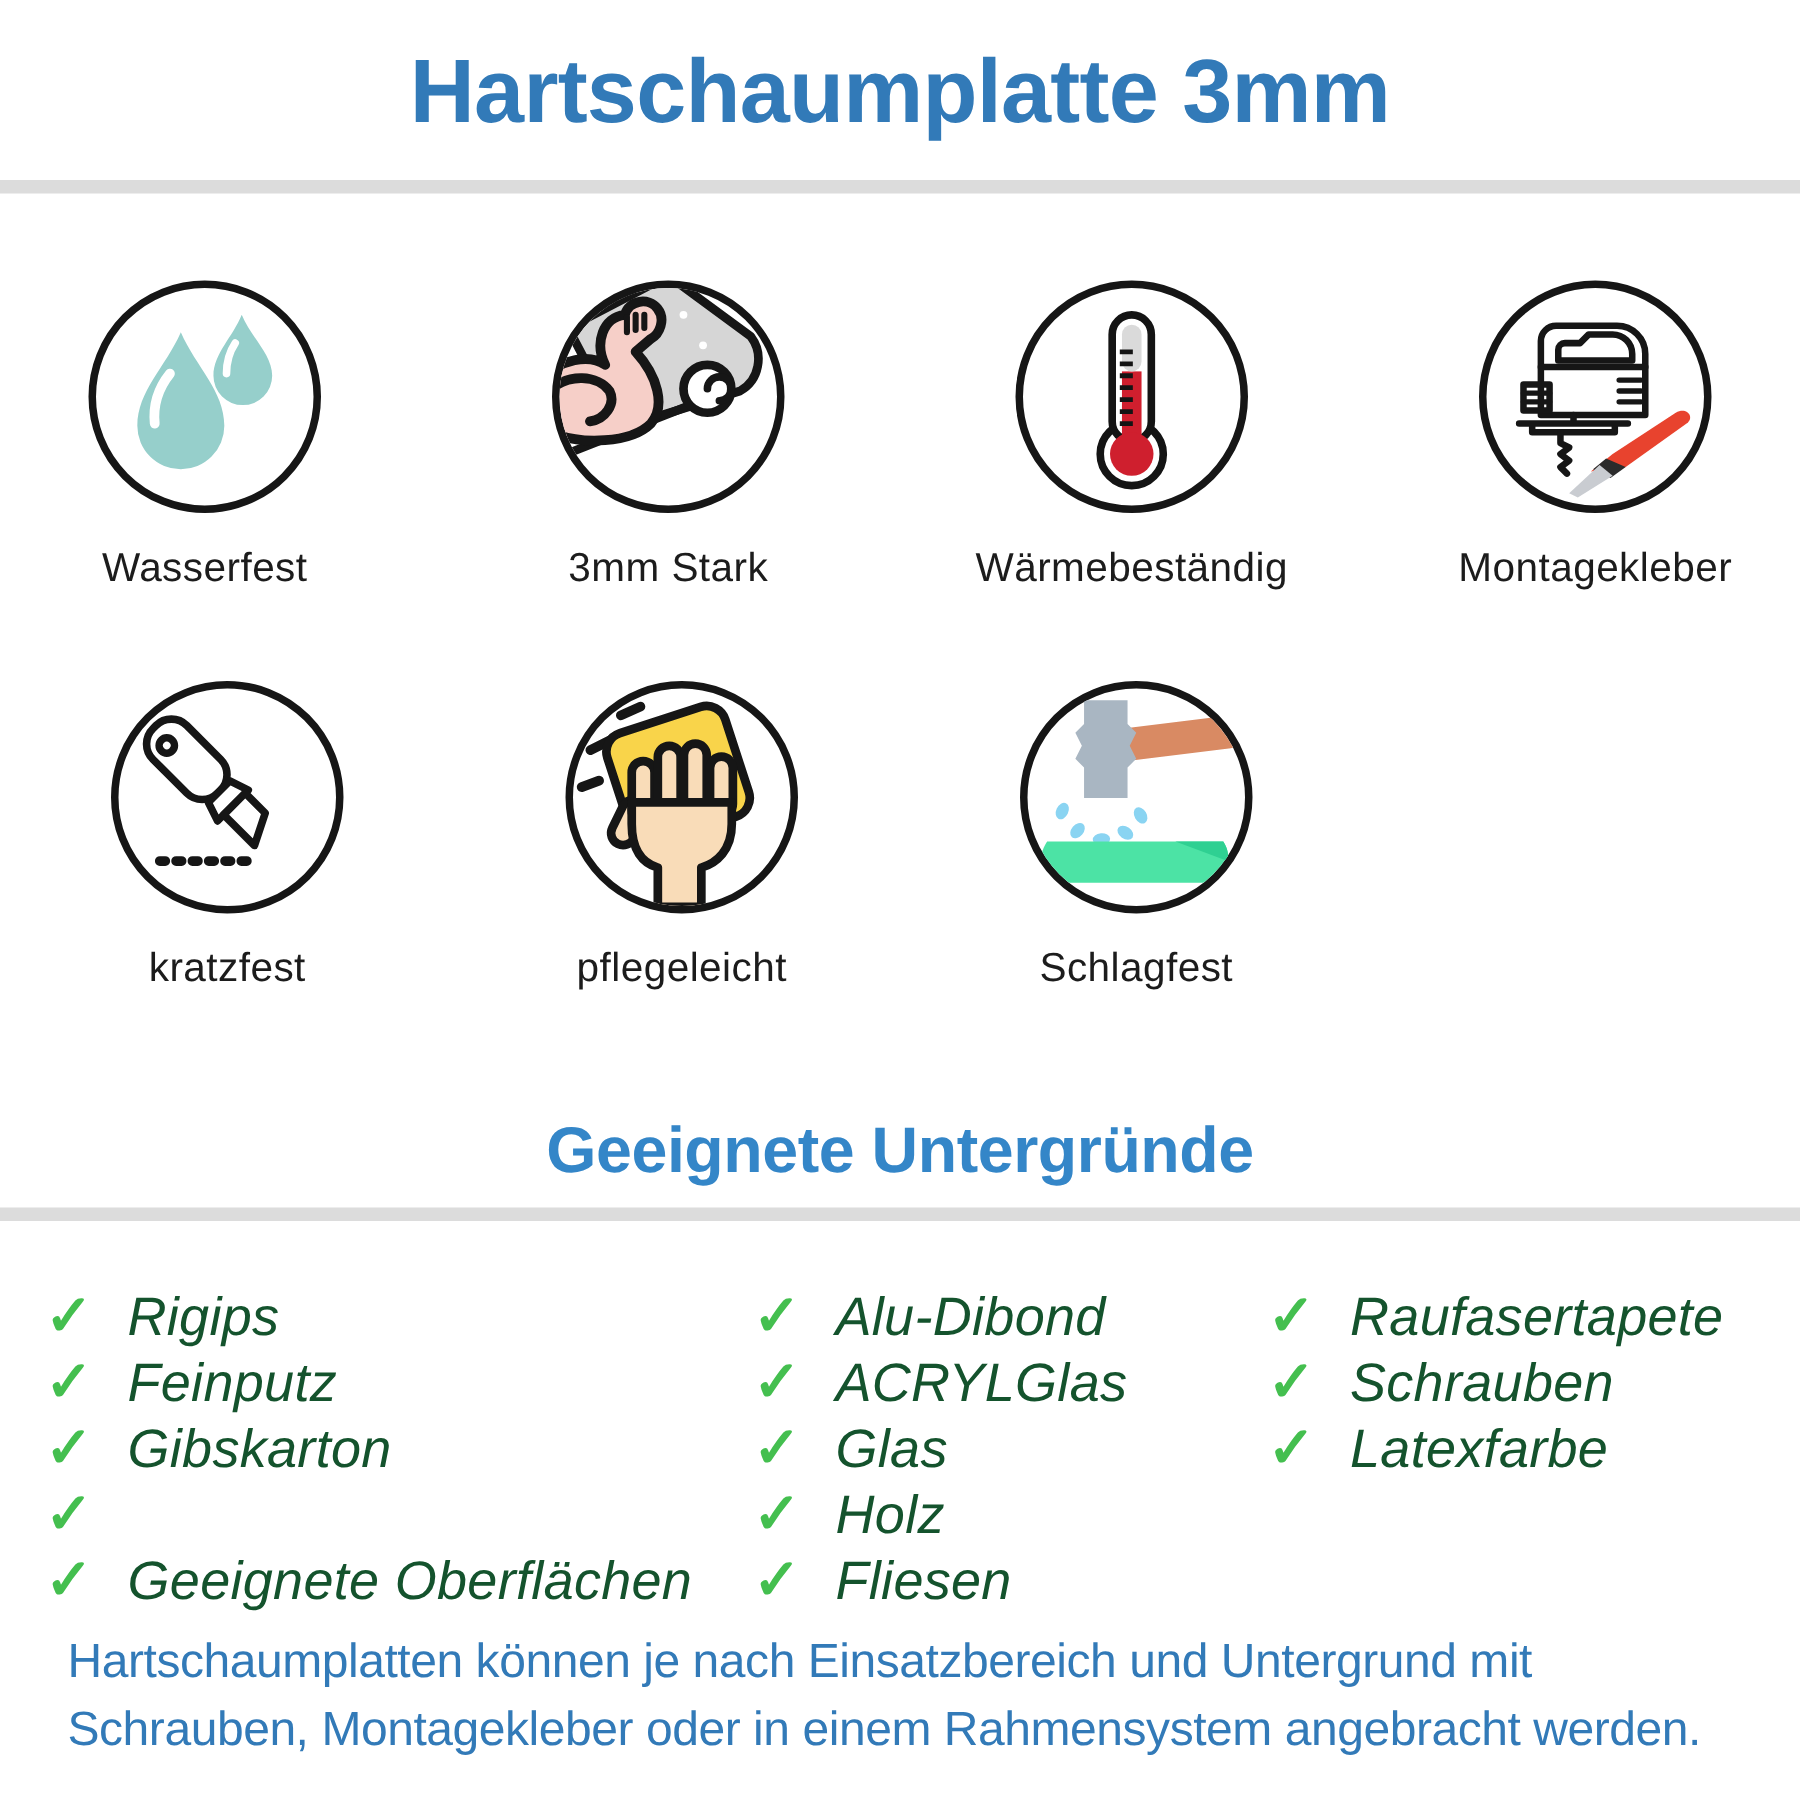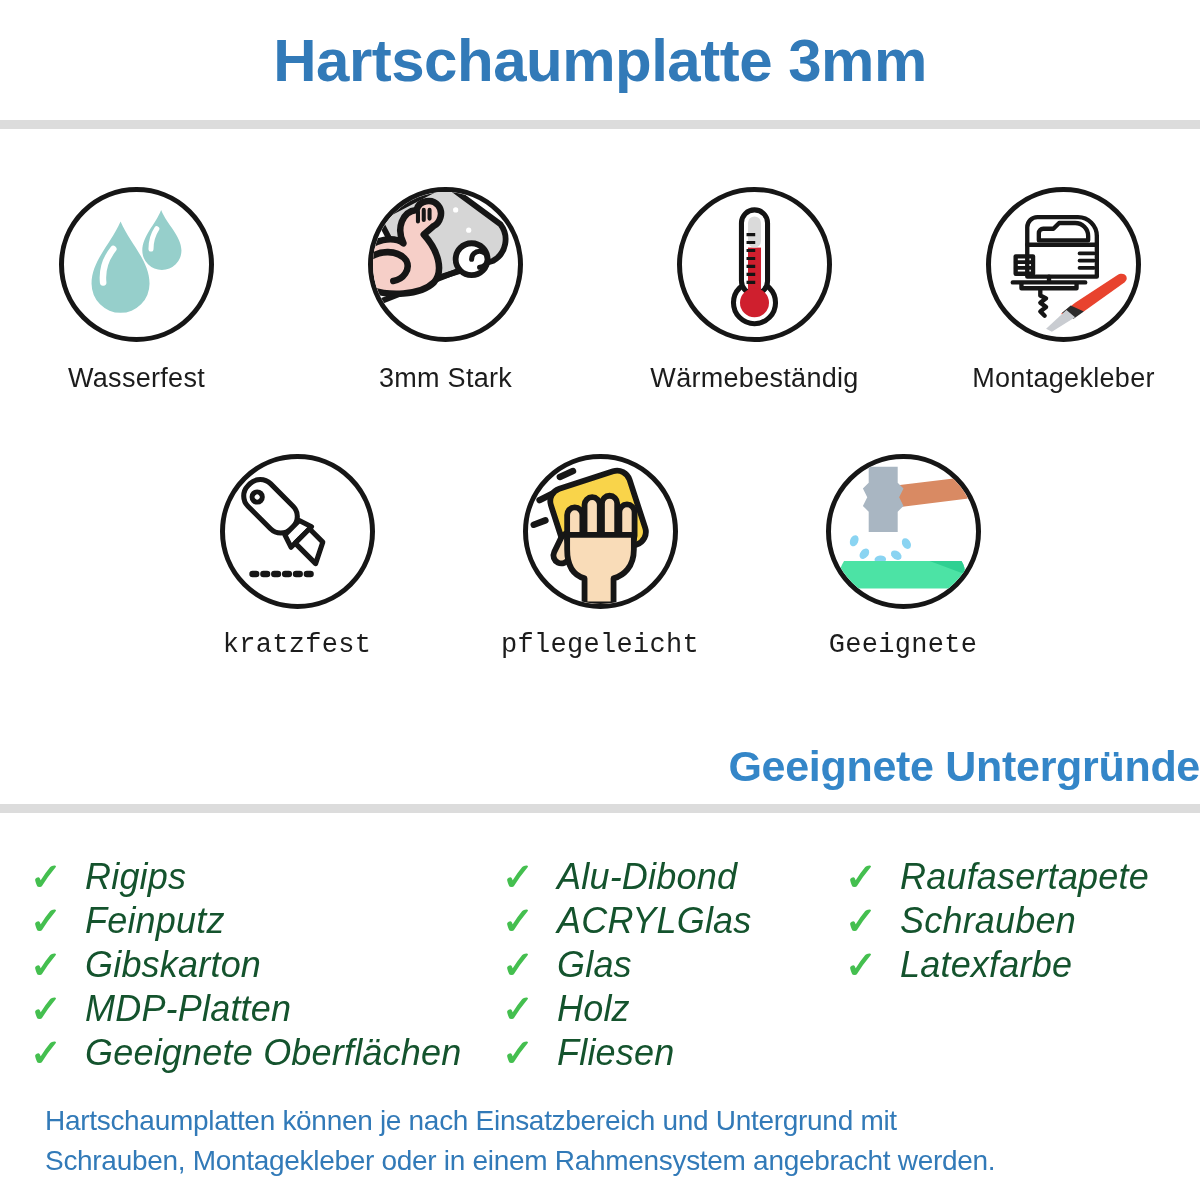--- a/index.html
+++ b/index.html
@@ -24,22 +24,20 @@
   
   .features-row1 {
     margin-top: 58px;
     display: flex;
     gap: 36px;
   }
   .features-row1 .feature { flex: 1; }
   .features-row2 {
     margin-top: 60px;
     display: flex;
-    justify-content: center;
-    font-family: Liberation Mono, monospace;
   }
   .features-row2 .feature { width: 303px; }
   .feature { display: flex; flex-direction: column; align-items: center; }
   .icon-circle {
     width: 155px; height: 155px;
     border: 5px solid #161616;
     border-radius: 50%;
     overflow: hidden;
     display: flex; align-items: center; justify-content: center;
     background: #fff;
@@ -48,21 +46,21 @@
   .feature-label {
     margin-top: 21px;
     font-size: 27px;
     color: #1c1c1c;
     letter-spacing: 0.3px;
   }
 
   
   .section-title {
     margin-top: 82px;
-    text-align: right;
+    text-align: center;
     font-size: 43px;
     font-weight: 600;
     color: #3486c8;
     letter-spacing: -0.3px;
   }
   .substrates {
     display: grid;
     grid-template-columns: 472px 343px auto;
     padding: 42px 0 0 30px;
   }
@@ -81,24 +79,24 @@
   }
   .check-label {
     font-size: 36px;
     color: #14532d;
     letter-spacing: 0.2px;
     font-style: italic;
   }
 
   
   .footer-note {
-    margin-top: 26px;
+    margin-top: 9px;
     padding-left: 45px;
     padding-right: 30px;
-    font-size: 28px;
+    font-size: 32px;
     line-height: 1.42;
     color: #327ab8;
     letter-spacing: -0.3px;
   }
 </style>
 </head>
 <body>
 
 <div class="page-title">Hartschaumplatte 3mm</div>
 <div class="divider"></div>
@@ -224,21 +222,21 @@
           <ellipse cx="16" cy="56" rx="2.8" ry="4" transform="rotate(25 16 56)"></ellipse>
           <ellipse cx="23" cy="65" rx="2.8" ry="4" transform="rotate(40 23 65)"></ellipse>
           <ellipse cx="34" cy="69" rx="2.8" ry="4" transform="rotate(85 34 69)"></ellipse>
           <ellipse cx="45" cy="66" rx="2.8" ry="4" transform="rotate(125 45 66)"></ellipse>
           <ellipse cx="52" cy="58" rx="2.8" ry="4" transform="rotate(150 52 58)"></ellipse>
         </g>
         <path d="M9 70 C4 78 5 86 10 89 H88 C93 84 94 76 90 70 Z" fill="#4ce3a5"></path>
         <path d="M68 70 H90 C92 73 92.5 76 92 79 Z" fill="#2fd092"></path>
       </svg>
     </div>
-    <div class="feature-label">Geeignete</div>
+    <div class="feature-label">Schlagfest</div>
   </div>
 
 </div>
 
 <div class="section-title">Geeignete Untergründe</div>
 <div class="divider second"></div>
 
 <div class="substrates">
   <div class="substrate-col">
     <div class="check-item">
@@ -248,21 +246,20 @@
     <div class="check-item">
       <span class="check-mark">✓</span>
       <span class="check-label">Feinputz</span>
     </div>
     <div class="check-item">
       <span class="check-mark">✓</span>
       <span class="check-label">Gibskarton</span>
     </div>
     <div class="check-item">
       <span class="check-mark">✓</span>
-      <span class="check-label">MDP-Platten</span>
     </div>
     <div class="check-item">
       <span class="check-mark">✓</span>
       <span class="check-label">Geeignete Oberflächen</span>
     </div>
   </div>
 
   <div class="substrate-col">
     <div class="check-item">
       <span class="check-mark">✓</span>

